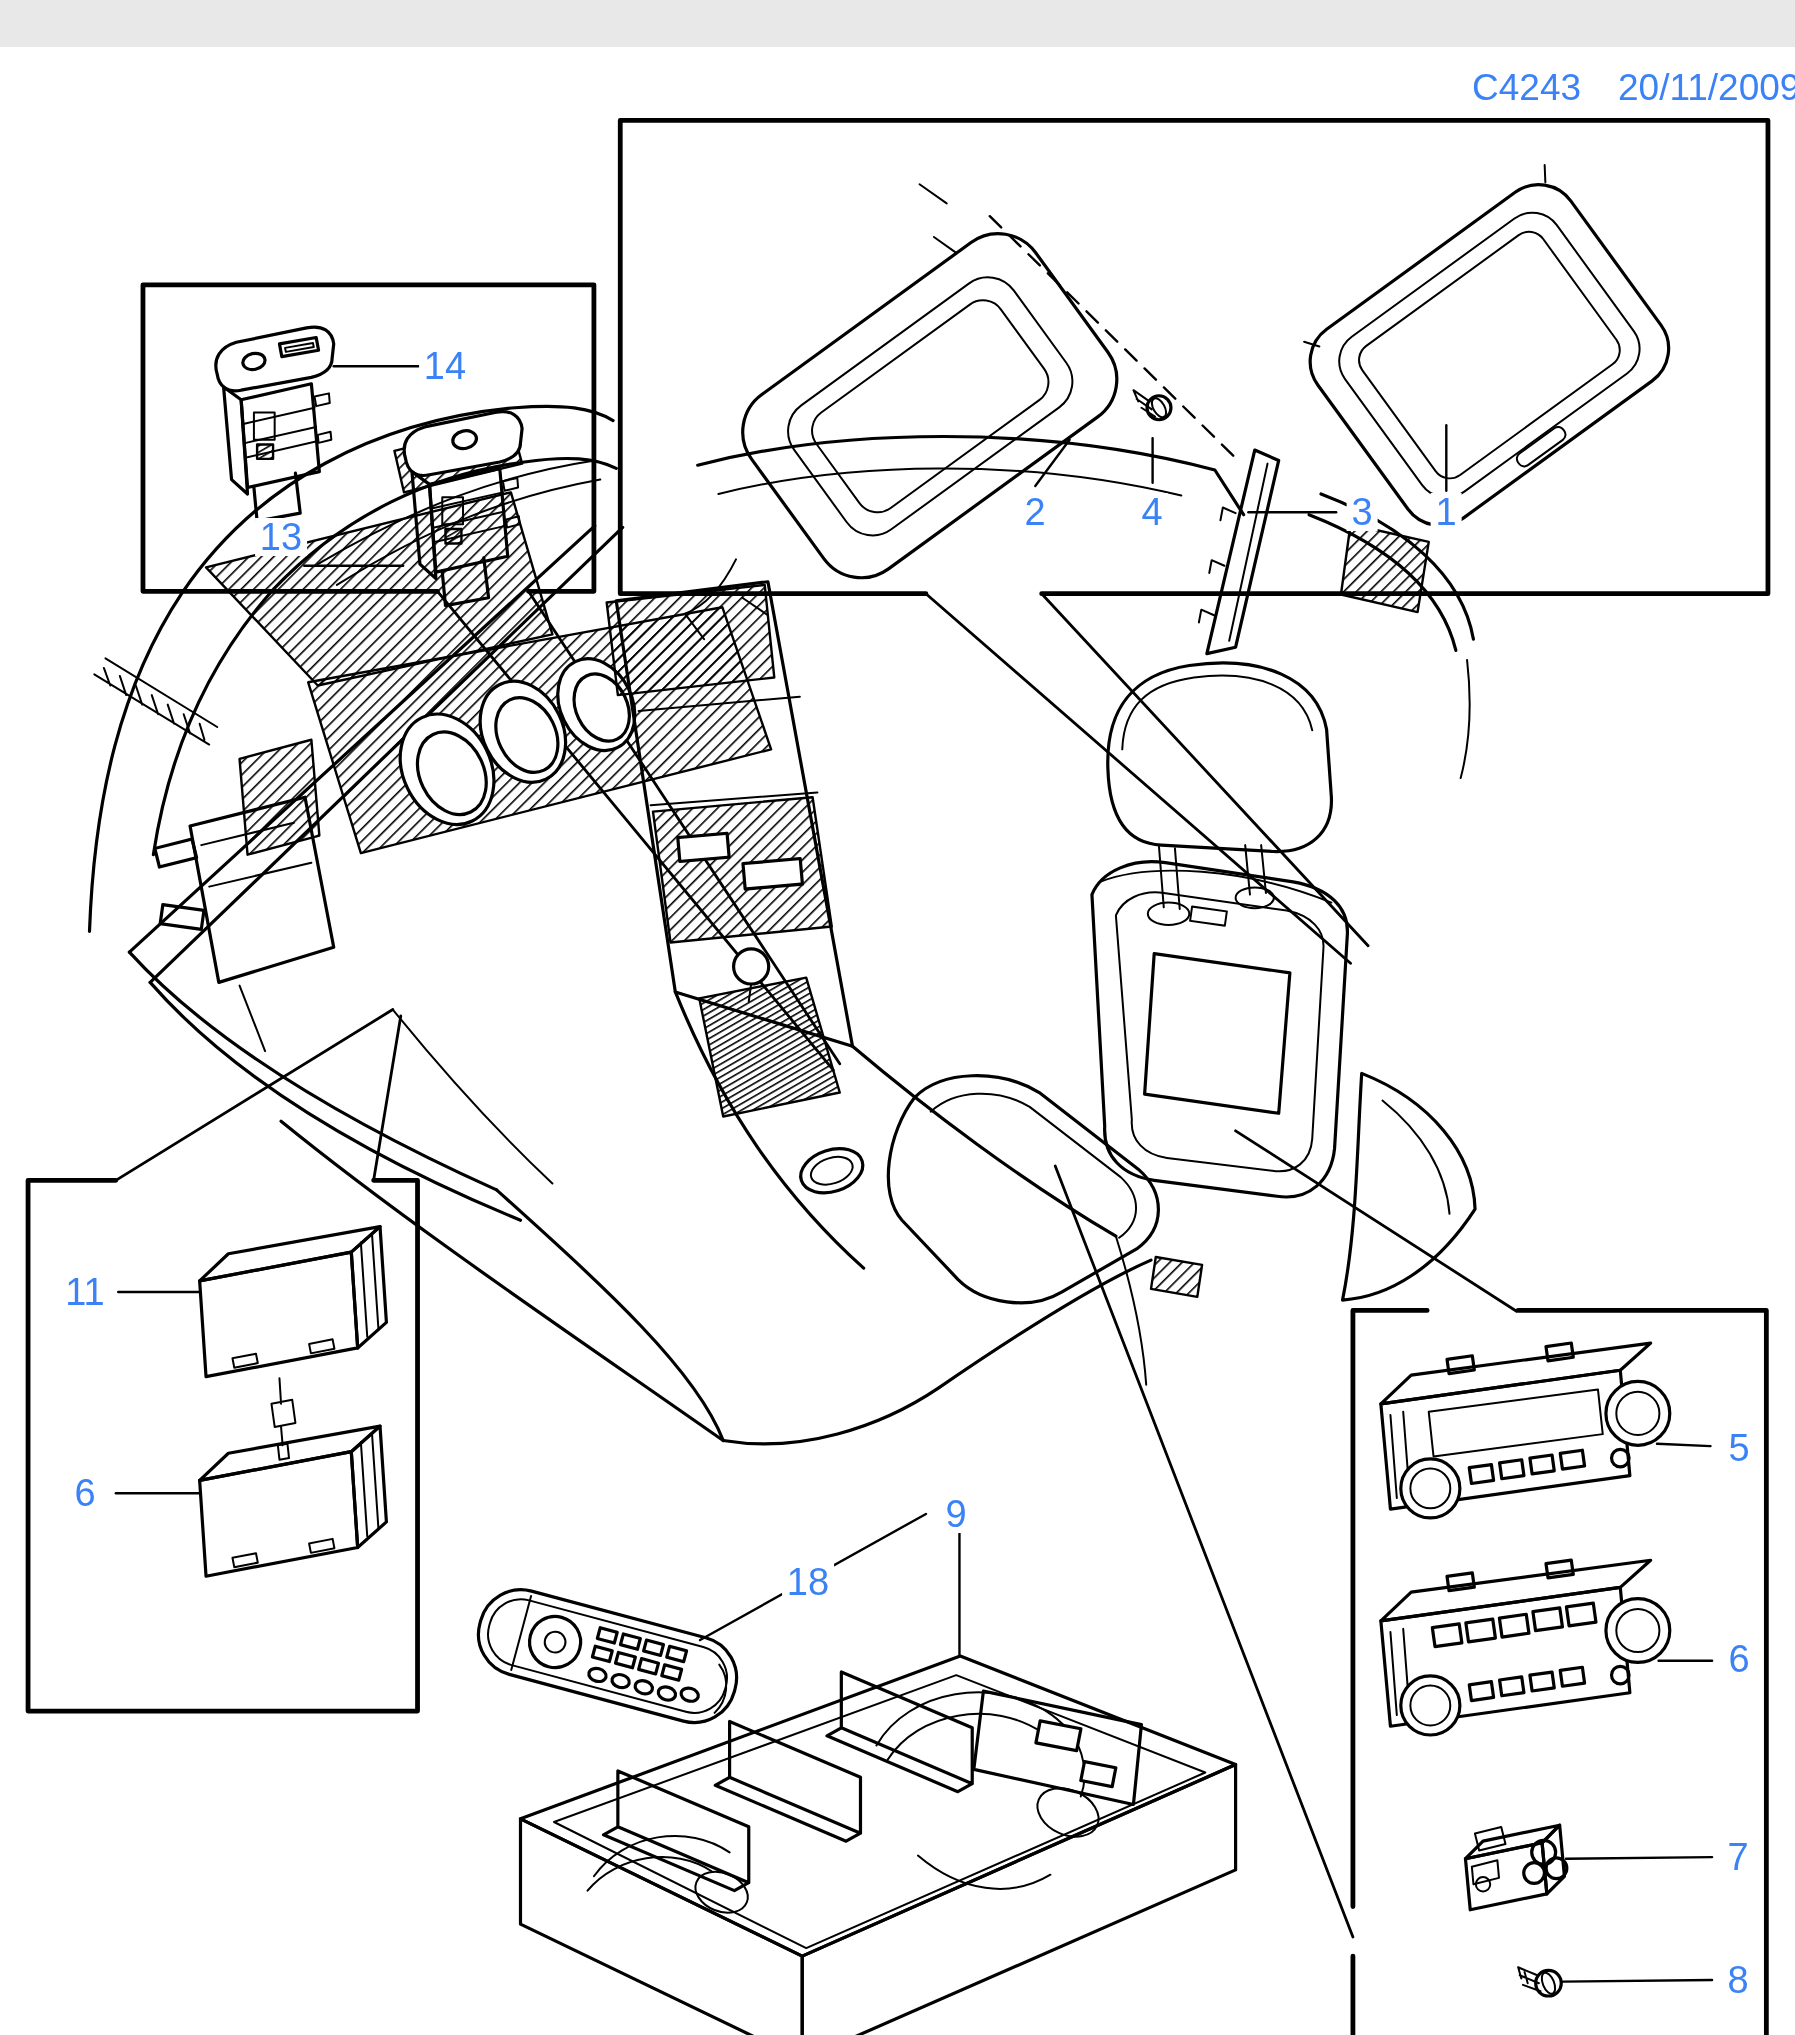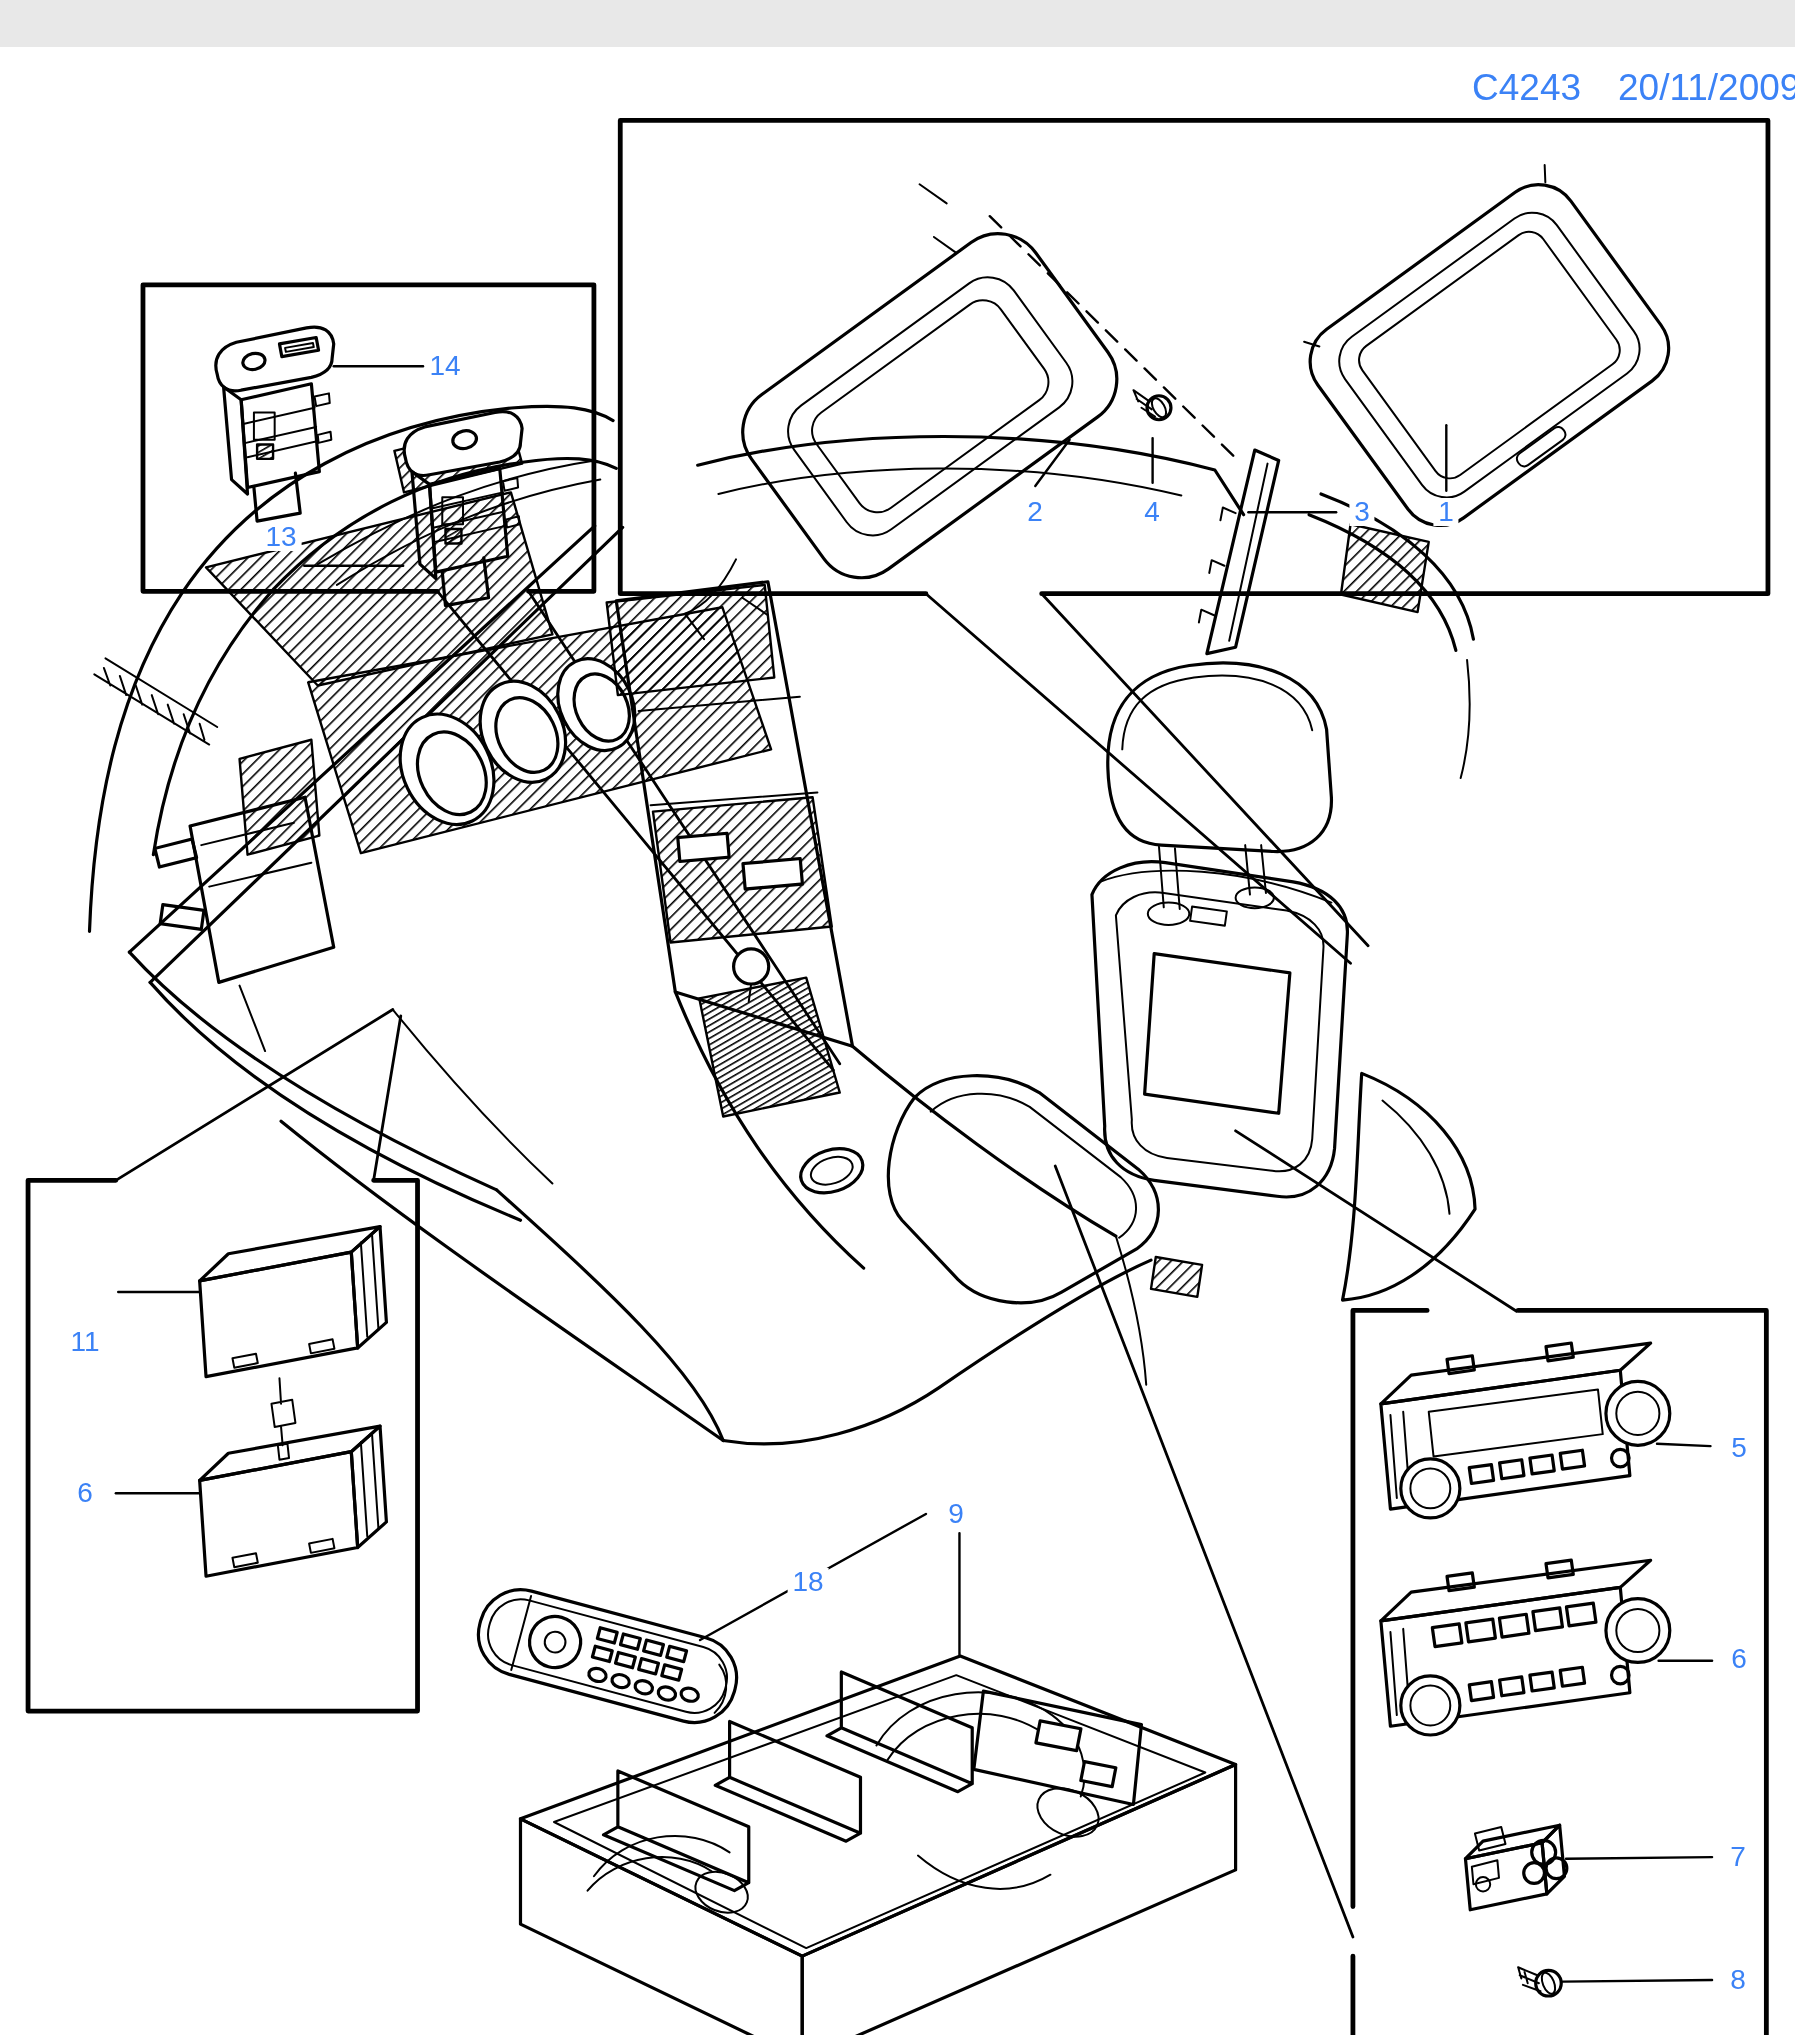--- a/index.html
+++ b/index.html
@@ -5,21 +5,21 @@
   html,body{margin:0;padding:0;background:#e8e8e8;}
   .sheet{
     position:relative;width:1796px;height:2036px;background:#ffffff;
     font-family:"Liberation Sans",sans-serif;color:#3b82f6;overflow:hidden;margin-top:47px;
   }
   .hdr{position:absolute;top:22.3px;font-size:37px;line-height:1;white-space:nowrap;}
   #doc-code{left:1472px;}
   #doc-date{left:1618px;}
   .lbl{
     position:absolute;transform:translate(-50%,-50%);
-    font-size:28px;line-height:1;background:#fff;padding:0 4.8px;z-index:2;
+    font-size:38px;line-height:1;background:#fff;padding:0 4.8px;z-index:2;
   }
   svg.diagram{position:absolute;left:0;top:0;z-index:1;}
   svg.diagram *{stroke:#000;fill:none;stroke-width:4;stroke-linecap:round;stroke-linejoin:round;}
   svg.diagram .bdr{stroke-width:6;}
   svg.diagram .ldr{stroke-width:3;}
   svg.diagram .wdg{stroke-width:3.5;}
   svg.diagram .thin{stroke-width:2.5;}
   svg.diagram .fw{fill:#ffffff;}
   svg.diagram .fh{fill:url(#h1);stroke-width:3;}
   svg.diagram .fh2{fill:url(#h2);stroke-width:3;}
@@ -359,19 +359,19 @@
   <div class="lbl" style="left:1446px;top:465px;">1</div>
   <div class="lbl" style="left:1035px;top:465px;">2</div>
   <div class="lbl" style="left:1362px;top:465px;">3</div>
   <div class="lbl" style="left:1152px;top:465px;">4</div>
   <div class="lbl" style="left:1739px;top:1401px;">5</div>
   <div class="lbl" style="left:1739px;top:1612px;">6</div>
   <div class="lbl" style="left:1738px;top:1810px;">7</div>
   <div class="lbl" style="left:1738px;top:1933px;">8</div>
   <div class="lbl" style="left:956px;top:1467px;">9</div>
   <div class="lbl" style="left:808px;top:1535px;">18</div>
-  <div class="lbl" style="left:85px;top:1295px;">11</div>
+  <div class="lbl" style="left:85px;top:1245px;">11</div>
   <div class="lbl" style="left:85px;top:1446px;">6</div>
   <div class="lbl" style="left:281px;top:490px;">13</div>
   <div class="lbl" style="left:445px;top:319px;">14</div>
 
 </div>
 
 
 </body></html>

